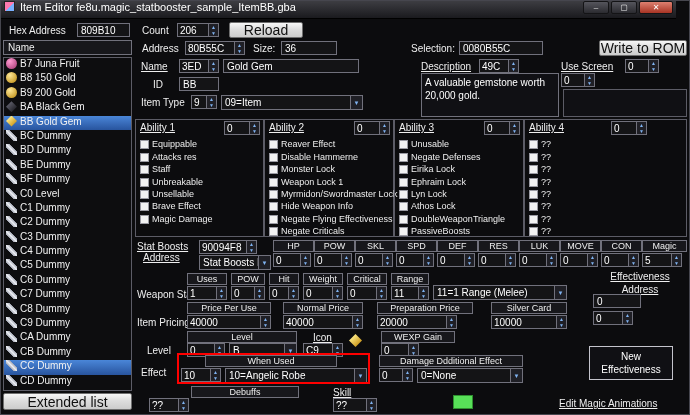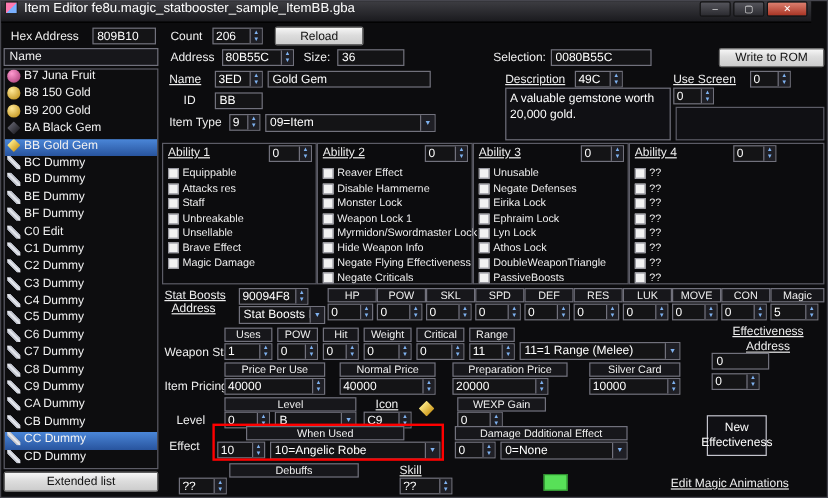--- a/index.html
+++ b/index.html
@@ -17,21 +17,21 @@
   .link{position:absolute;font-size:10px;white-space:nowrap;color:#efefef;text-decoration:underline}
   .field{position:absolute;background:#141416;border:1px solid #71717c;display:flex;align-items:center;height:14px;font-size:10px;padding:0 3px;white-space:nowrap;color:#fff}
   .spin{position:absolute;background:#141416;border:1px solid #71717c;display:flex;align-items:stretch;height:14px}
   .spin .v{flex:1;padding:0 2px;font-size:10px;display:flex;align-items:center;white-space:nowrap;overflow:hidden;color:#fff}
   .spin .ar{width:10px;border-left:1px solid #71717c;display:flex;flex-direction:column;background:#1f1f25}
   .spin .ar i{flex:1;font-style:normal;font-size:5px;color:#7fb2f0;display:flex;align-items:center;justify-content:center;line-height:1}
   .dd{position:absolute;background:#141416;border:1px solid #71717c;display:flex;align-items:stretch;height:15px}
   .dd .v{flex:1;padding:0 3px;font-size:10px;display:flex;align-items:center;white-space:nowrap;overflow:hidden;color:#fff}
   .dd .car{width:12px;border-left:1px solid #71717c;background:#1f1f25;color:#7fb2f0;font-size:6px;display:flex;align-items:center;justify-content:center}
   .hdr{position:absolute;background:#17171b;border:1px solid #71717c;display:flex;align-items:center;justify-content:center;font-size:9px;height:12px;white-space:nowrap;overflow:hidden}
-  .btn{position:absolute;background:linear-gradient(#f7f7f7,#dddddd 45%,#cccccc);border:1px solid #6f6f6f;border-radius:2px;color:#101010;display:flex;align-items:center;justify-content:center;font-size:10px}
+  .btn{position:absolute;background:linear-gradient(#f7f7f7,#dddddd 45%,#cccccc);border:1px solid #6f6f6f;border-radius:2px;color:#101010;display:flex;align-items:center;justify-content:center;font-size:14px}
   .panel{position:absolute;border:1px solid #5c5c66}
   .tarea{position:absolute;background:#101014;border:1px solid #71717c;font-size:10px;padding:2px 3px;line-height:1.3;color:#fff}
   .nbtn{position:absolute;border:1px solid #c4c4cc;background:#101014;color:#fff;display:flex;align-items:center;justify-content:center;text-align:center;font-size:10px;line-height:1.3;padding:2px}
   .ann{position:absolute;border:2px solid #ff0000;z-index:60;pointer-events:none}
   .sw{position:absolute;background:#58e058;border:1px solid #2f8f2f}
   .gem{position:absolute;width:13px;height:13px;background:linear-gradient(135deg,#ffec8a 20%,#c79010 85%);clip-path:polygon(50% 0,100% 50%,50% 100%,0 50%)}
   
   .list{position:absolute;left:2px;top:56px;width:129px;height:334px;border:1px solid #5c5c66;background:#0d0d0f;overflow:hidden}
   .li{display:flex;align-items:flex-start;height:14.4px;gap:3px;padding:0 2px;font-size:10px;white-space:nowrap;color:#f2f2f2}
   .li.sel{background:linear-gradient(#4a86d8,#28549e)}
@@ -125,21 +125,21 @@
     <div class="li">
         <span class="ic" data-icon="sword"></span>
         <span>BE Dummy</span>
       </div>
     <div class="li">
         <span class="ic" data-icon="sword"></span>
         <span>BF Dummy</span>
       </div>
     <div class="li">
         <span class="ic" data-icon="sword"></span>
-        <span>C0 Edit</span>
+        <span>C0 Level</span>
       </div>
     <div class="li">
         <span class="ic" data-icon="sword"></span>
         <span>C1 Dummy</span>
       </div>
     <div class="li">
         <span class="ic" data-icon="sword"></span>
         <span>C2 Dummy</span>
       </div>
     <div class="li">
@@ -664,21 +664,21 @@
       <span class="ar">
         <i>▲</i>
         <i>▼</i>
       </span>
     </div>
   <div class="dd" style="left:416px;top:367px;width:106px">
       <span class="v">0=None</span>
       <span class="car">▼</span>
     </div>
 
-  <div class="nbtn" style="left:588px;top:345px;width:50px;height:34px">New Effectiveness</div>
+  <div class="nbtn" style="left:588px;top:345px;width:84px;height:34px">New Effectiveness</div>
 
   <div class="hdr" style="left:190px;top:385px;width:108px">Debuffs</div>
   <span class="link" style="left:332px;top:386px">Skill</span>
   <div class="spin" style="left:148px;top:397px;width:40px">
       <span class="v">??</span>
       <span class="ar">
         <i>▲</i>
         <i>▼</i>
       </span>
     </div>

